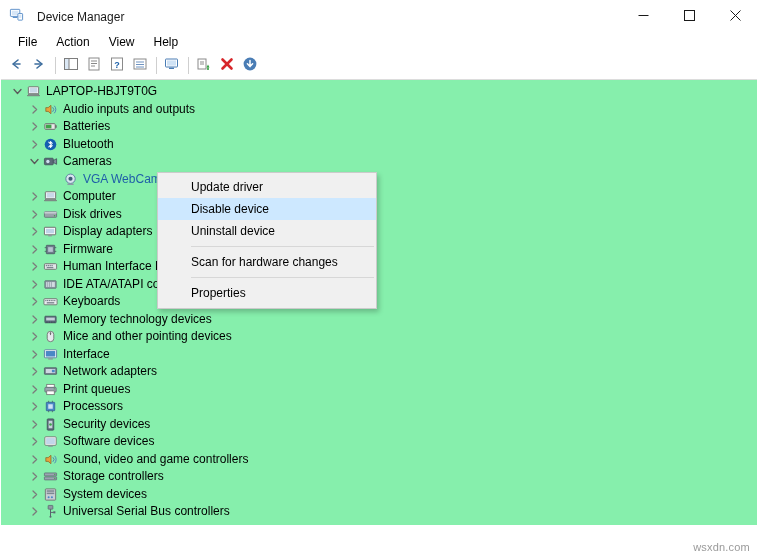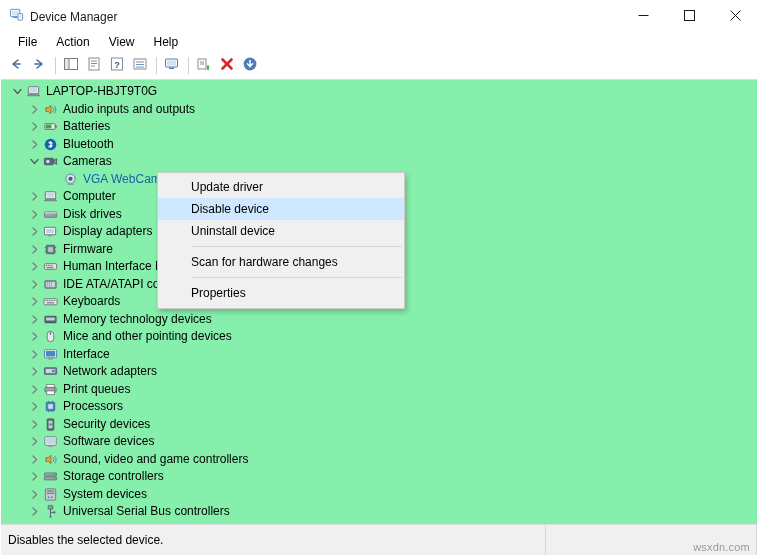--- a/index.html
+++ b/index.html
@@ -26,21 +26,21 @@
     width: 758px;
     height: 31px;
     background: #ffffff;
     border-bottom: 1px solid #ffffff;
   }
   .title-left {
     position: absolute;
     left: 9px; top: 7px;
     display: flex;
     align-items: center;
-    gap: 6px;
+    gap: 13px;
   }
   .title-text {
     font-size: 12px;
     color: #1a1a1a;
   }
   .win-buttons {
     position: absolute;
     right: 0; top: 0;
     display: flex;
     height: 31px;
@@ -169,21 +169,21 @@
   .status-cell-2 {
     flex: 1;
     height: 100%;
     border-right: 1px solid #d5d5d5;
   }
 
   
   .ctxmenu {
     position: absolute;
     left: 157px; top: 172px;
-    width: 248px;
+    width: 220px;
     background: #f0f0f0;
     border: 1px solid #cbcbcb;
     box-shadow: 2px 3px 5px rgba(0,0,0,0.22);
     padding: 3px 0 4px 0;
     box-sizing: border-box;
     z-index: 30;
   }
   .ctx-item {
     height: 22px;
     display: flex;
@@ -779,20 +779,16 @@
   <div class="ctxmenu">
     <div class="ctx-item">Update driver</div>
     <div class="ctx-item highlight">Disable device</div>
     <div class="ctx-item">Uninstall device</div>
     <div class="ctx-sep"></div>
     <div class="ctx-item">Scan for hardware changes</div>
     <div class="ctx-sep"></div>
     <div class="ctx-item bold">Properties</div>
   </div>
 
-  <div class="statusbar">
-    <div class="status-cell-1">Disables the selected device.</div>
-    <div class="status-cell-2"></div>
-  </div>
 
   <div class="watermark">wsxdn.com</div>
 
 </div>
 
 </body></html>

